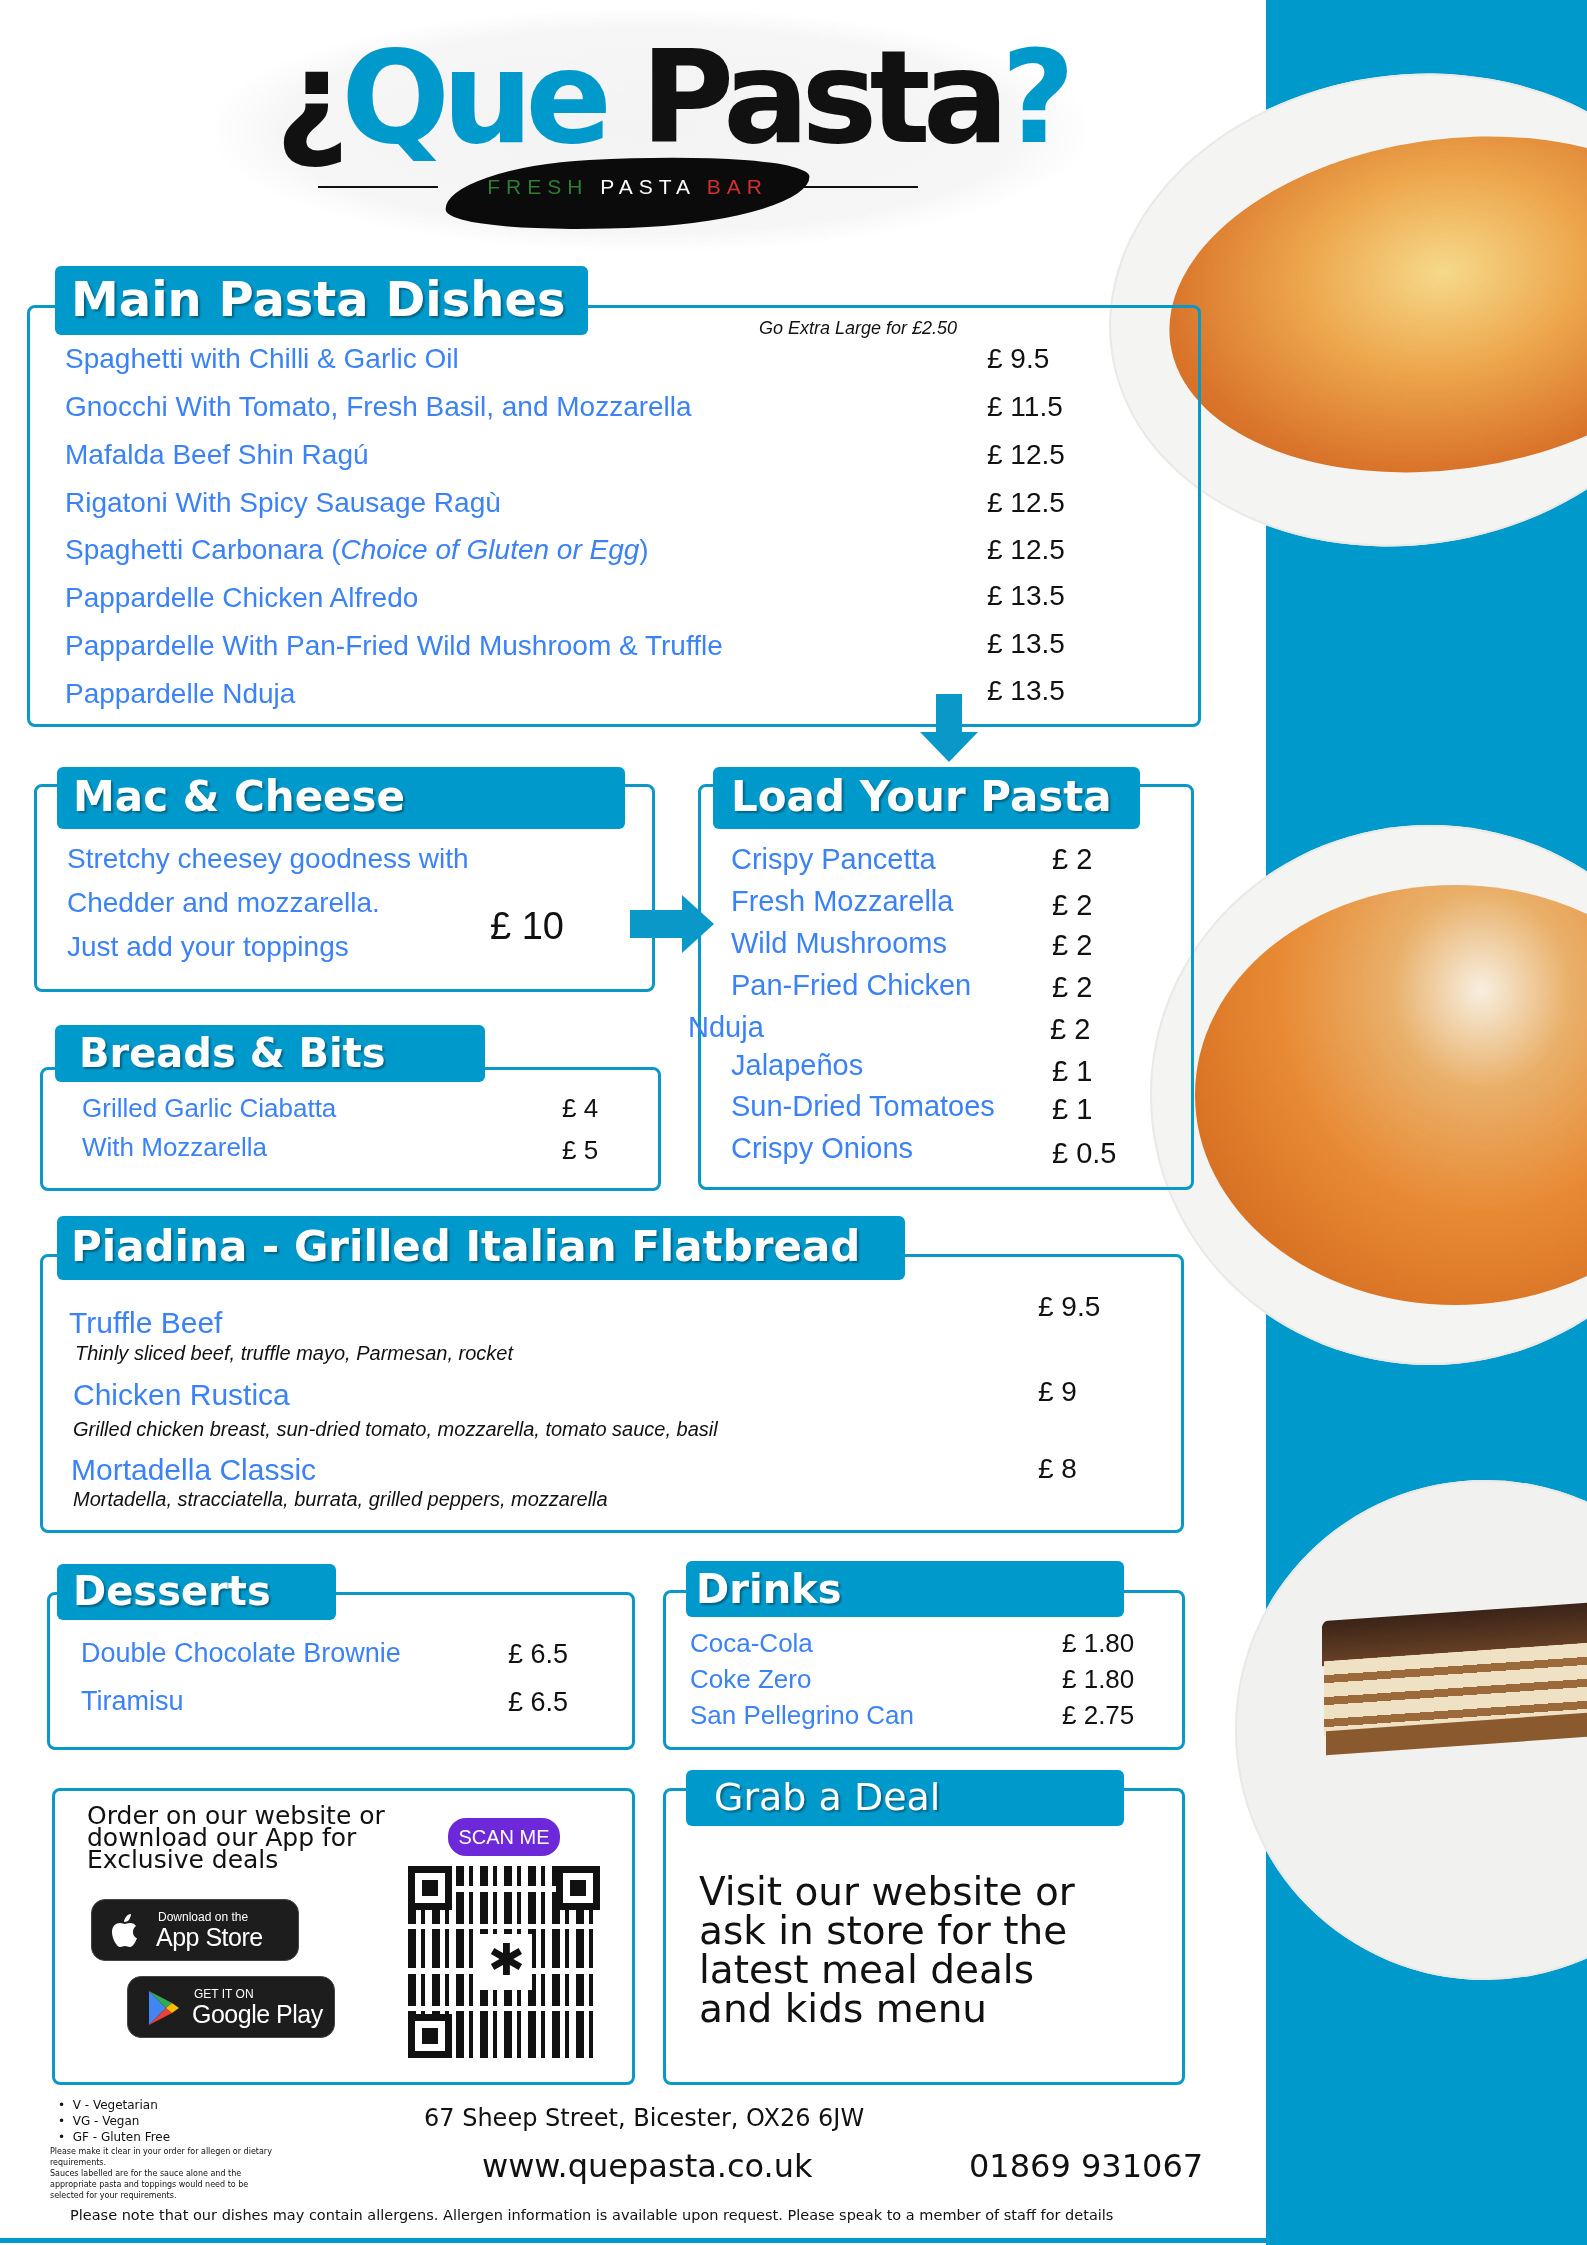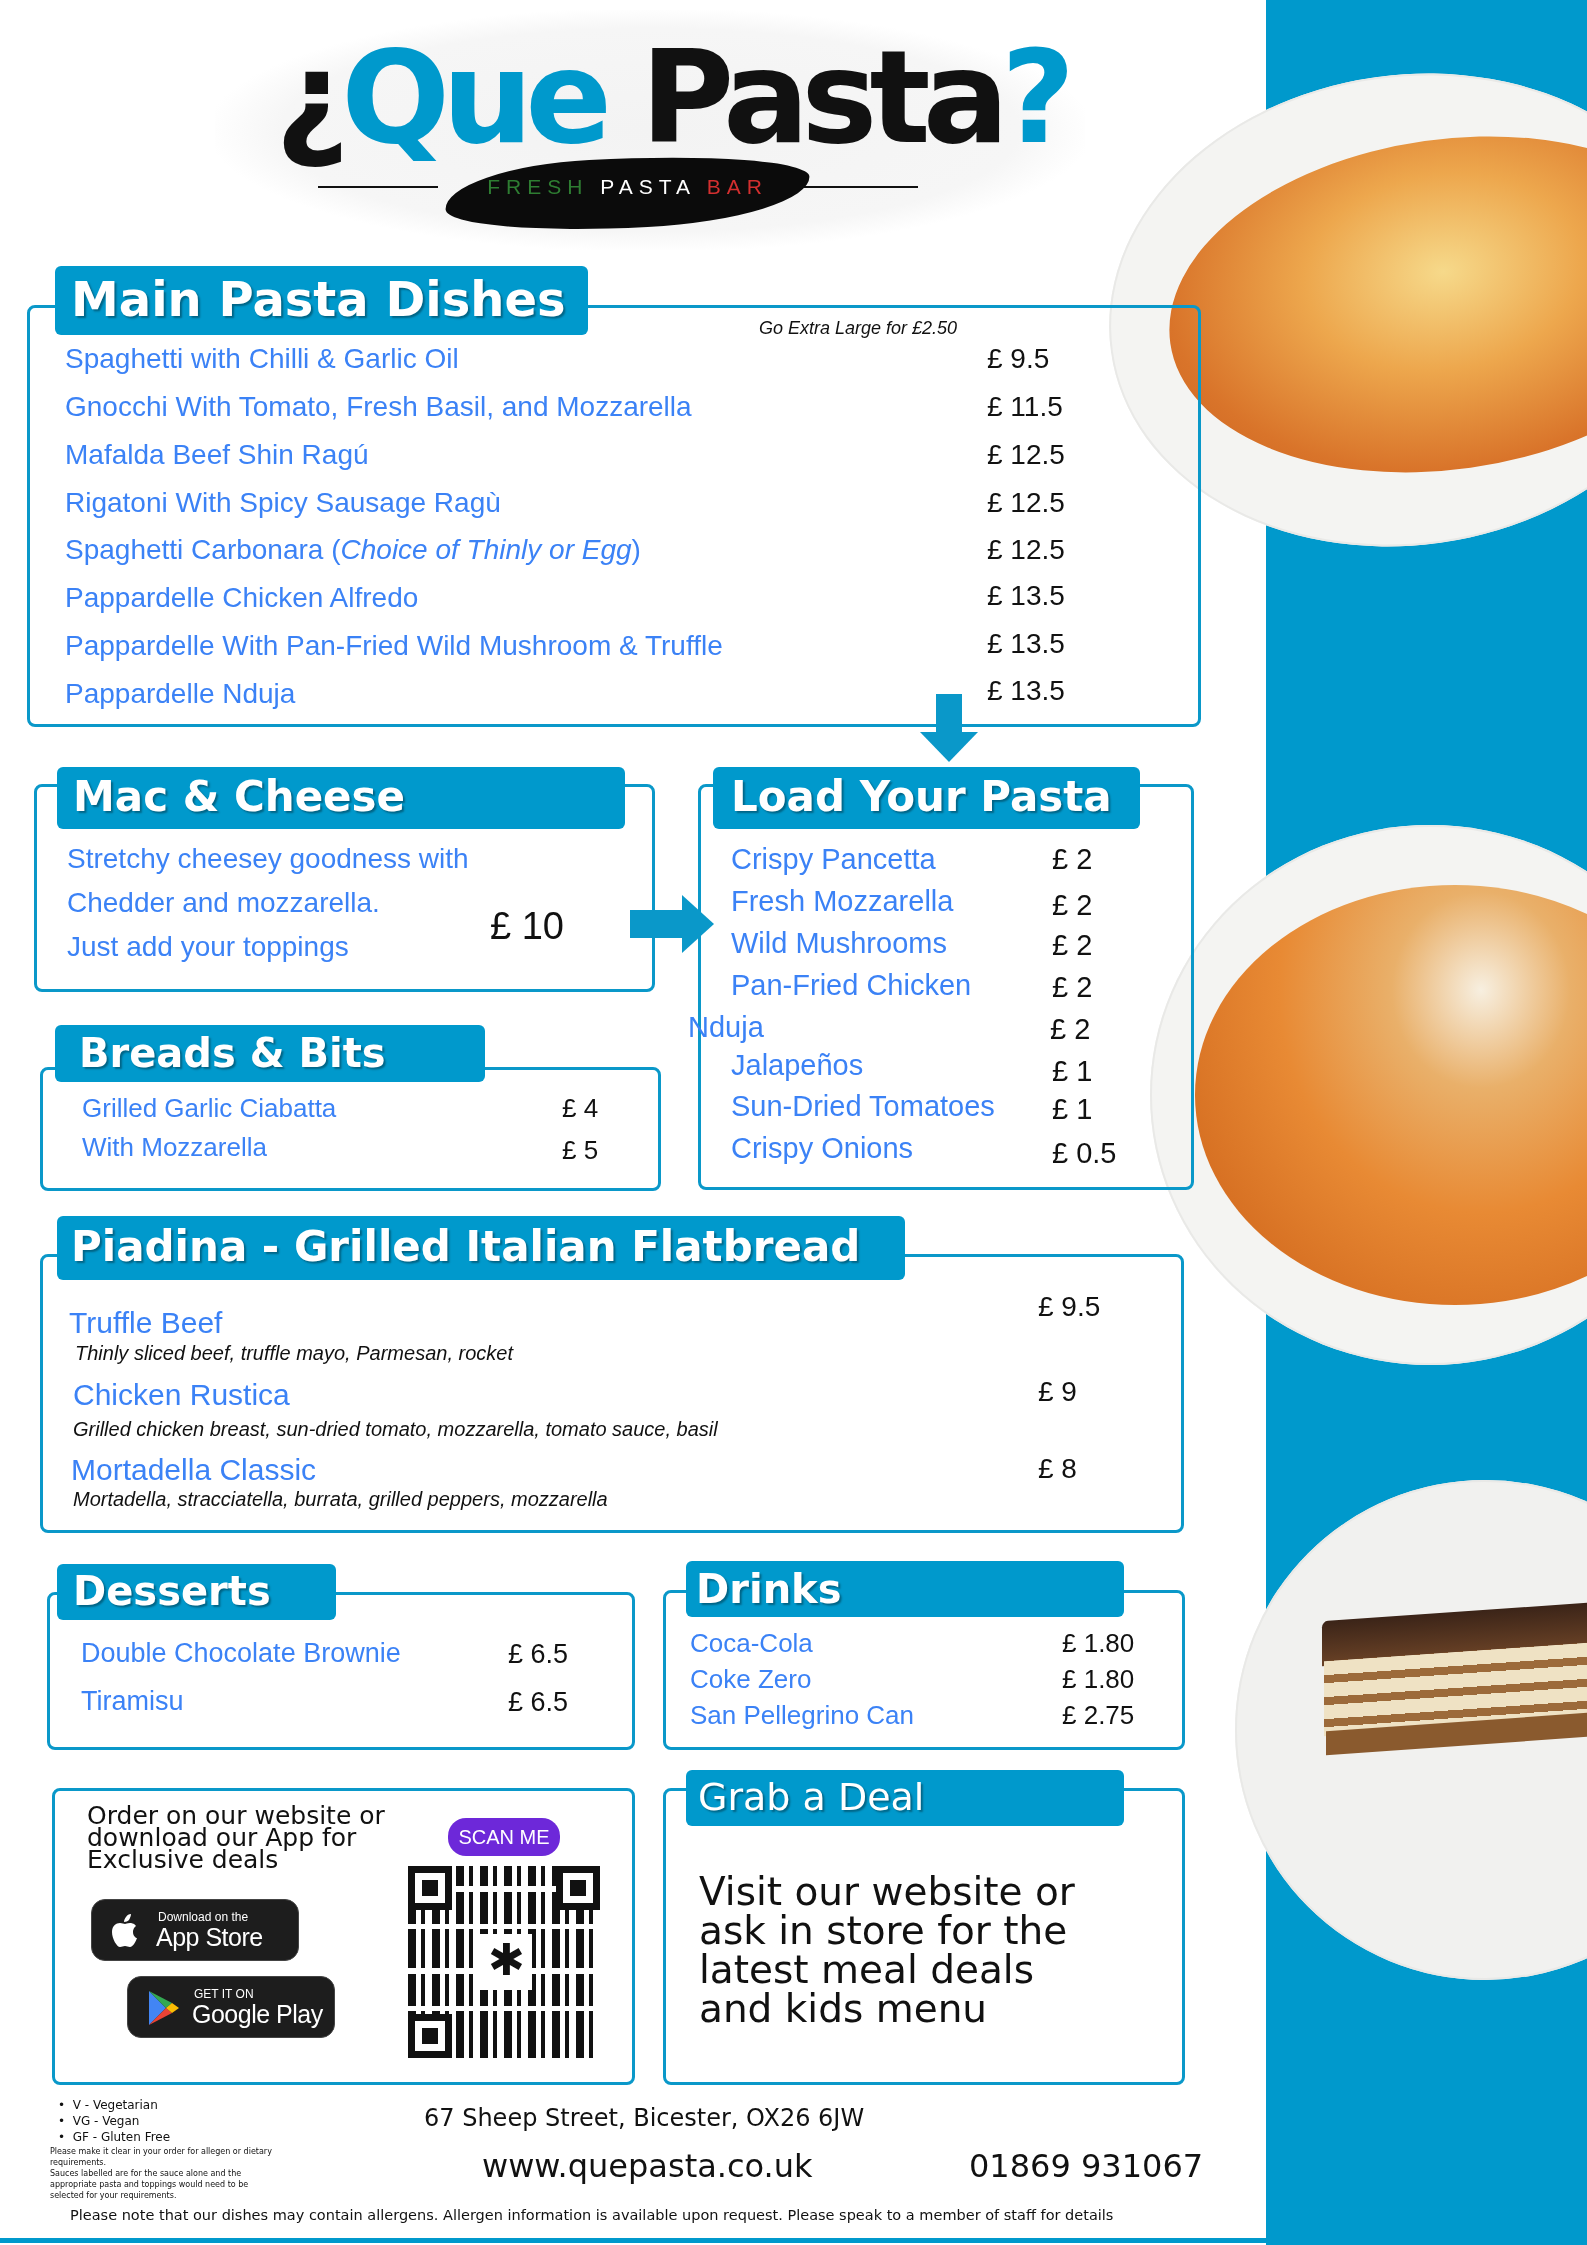--- a/index.html
+++ b/index.html
@@ -90,21 +90,21 @@
 <div class="desc" style="left:759px;top:318px;font-size:18px;">Go Extra Large for £2.50</div>
 
 <div class="row" style="left:65px;top:343px;font-size:28px;">Spaghetti with Chilli &amp; Garlic Oil</div>
 <div class="price" style="left:987px;top:343px;font-size:28px;">£ 9.5</div>
 <div class="row" style="left:65px;top:391px;font-size:28px;">Gnocchi With Tomato, Fresh Basil, and Mozzarella</div>
 <div class="price" style="left:987px;top:391px;font-size:28px;">£ 11.5</div>
 <div class="row" style="left:65px;top:439px;font-size:28px;">Mafalda Beef Shin Ragú</div>
 <div class="price" style="left:987px;top:439px;font-size:28px;">£ 12.5</div>
 <div class="row" style="left:65px;top:487px;font-size:28px;">Rigatoni With Spicy Sausage Ragù</div>
 <div class="price" style="left:987px;top:487px;font-size:28px;">£ 12.5</div>
-<div class="row" style="left:65px;top:534px;font-size:28px;"><span>Spaghetti Carbonara (</span><i>Choice of Thinly or Egg</i><span>)</span></div>
+<div class="row" style="left:65px;top:534px;font-size:28px;"><span>Spaghetti Carbonara (</span><i>Choice of Gluten or Egg</i><span>)</span></div>
 <div class="price" style="left:987px;top:534px;font-size:28px;">£ 12.5</div>
 <div class="row" style="left:65px;top:582px;font-size:28px;">Pappardelle Chicken Alfredo</div>
 <div class="price" style="left:987px;top:580px;font-size:28px;">£ 13.5</div>
 <div class="row" style="left:65px;top:630px;font-size:28px;">Pappardelle With Pan-Fried Wild Mushroom &amp; Truffle</div>
 <div class="price" style="left:987px;top:628px;font-size:28px;">£ 13.5</div>
 <div class="row" style="left:65px;top:678px;font-size:28px;">Pappardelle Nduja</div>
 <div class="price" style="left:987px;top:675px;font-size:28px;">£ 13.5</div>
 
 <div class="abs arrow-down-shaft"></div>
 <div class="abs arrow-down-head"></div>
@@ -201,21 +201,21 @@
   <div class="qr-mask" style="left:0;top:102px;width:192px;height:6px;"></div>
   <div class="qr-mask" style="left:0;top:140px;width:192px;height:5px;"></div>
   <div class="qr-mask" style="left:68px;top:68px;width:56px;height:56px;"></div>
   <div class="abs" style="left:80px;top:72px;font-size:44px;line-height:44px;font-weight:bold;color:#111;font-family:'DejaVu Sans',sans-serif;">✱</div>
   <div class="qr-finder" style="left:0;top:0;"></div>
   <div class="qr-finder" style="left:148px;top:0;"></div>
   <div class="qr-finder" style="left:0;top:148px;"></div>
 </div>
 
 <div class="box" style="left:663px;top:1788px;width:522px;height:297px;"></div>
-<div class="tab" style="left:686px;top:1770px;width:438px;height:56px;font-size:38px;line-height:54px;padding-left:12px;font-weight:normal;">Grab a Deal</div>
+<div class="tab" style="left:686px;top:1770px;width:438px;height:56px;font-size:38px;line-height:54px;padding-left:28px;font-weight:normal;">Grab a Deal</div>
 <div class="foot" style="left:699px;top:1872px;font-size:39px;line-height:39px;">Visit our website or</div>
 <div class="foot" style="left:699px;top:1911px;font-size:39px;line-height:39px;">ask in store for the</div>
 <div class="foot" style="left:699px;top:1950px;font-size:39px;line-height:39px;">latest meal deals</div>
 <div class="foot" style="left:699px;top:1989px;font-size:39px;line-height:39px;">and kids menu</div>
 
 <ul class="abs" style="left:58px;top:2097px;list-style:none;font-family:'DejaVu Sans',sans-serif;font-size:12px;line-height:16px;">
   <li>•&nbsp;&nbsp;<span>V - Vegetarian</span></li>
   <li>•&nbsp;&nbsp;<span>VG - Vegan</span></li>
   <li>•&nbsp;&nbsp;<span>GF - Gluten Free</span></li>
 </ul>

